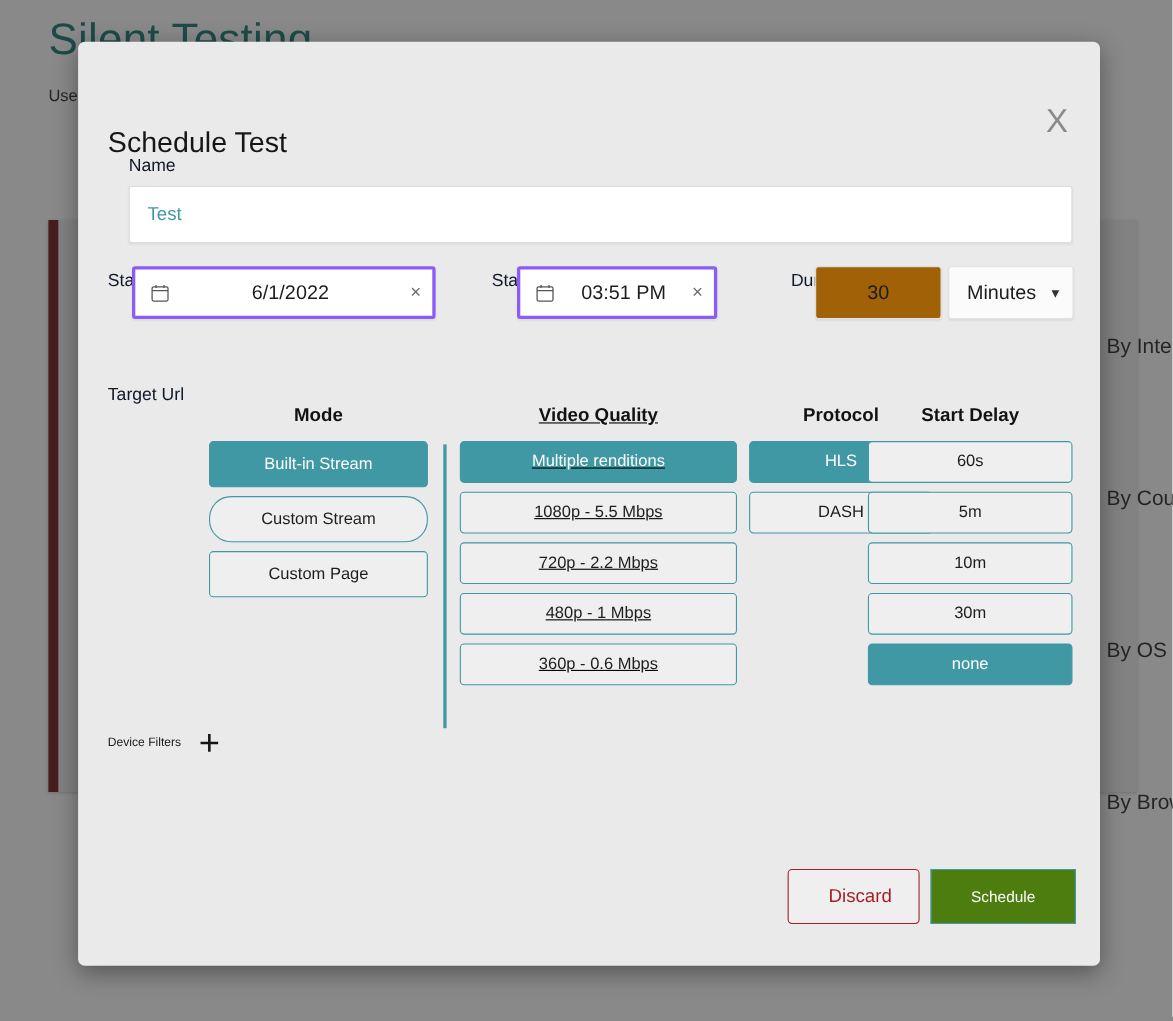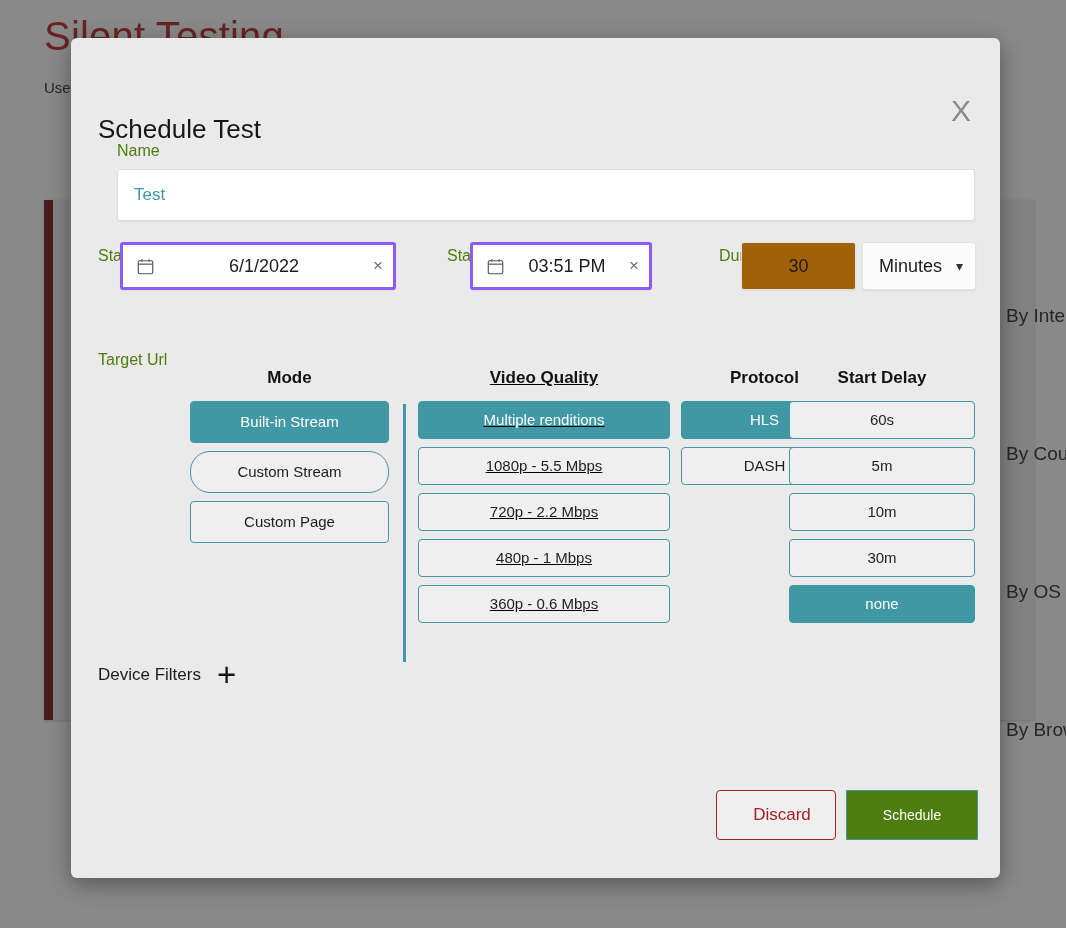--- a/index.html
+++ b/index.html
@@ -10,21 +10,21 @@
   }
   body { position: relative; background: #ffffff; }
 
   
   #bg-page {
     position: absolute; inset: 0;
     background: #ffffff;
   }
   #bg-title {
     position: absolute; left: 44px; top: 14px;
-    font-size: 40px; color: #b91c1c; font-weight: 400;
+    font-size: 40px; color: #0f766e; font-weight: 400;
     letter-spacing: .2px; white-space: nowrap;
   }
   #bg-subtitle {
     position: absolute; left: 44px; top: 79px;
     font-size: 15px; color: #232323; white-space: nowrap;
   }
   #bg-card {
     position: absolute; left: 44px; top: 200px;
     width: 990px; height: 520px;
     background: #f0f0f0;
@@ -63,21 +63,21 @@
     background: transparent; border: none;
     font-family: "Liberation Sans", sans-serif;
   }
   #modal-title {
     position: absolute; left: 27px; top: 76px;
     font-size: 26px; color: #161616; font-weight: 400;
   }
 
   .field-label {
     position: absolute;
-    font-size: 16px; color: #4d7c0f;
+    font-size: 16px; color: #0f172a;
   }
 
   
   #name-input {
     position: absolute; left: 46px; top: 131px;
     width: 858px; height: 52px;
     background: #ffffff;
     border: 1px solid #dcdcdc;
     border-radius: 3px;
     font-size: 17px; color: #3f98a4;
@@ -166,21 +166,21 @@
     left: 332px; top: 36px;
     width: 3px; height: 258px;
     background: #3f98a4;
   }
 
   
   #device-filters {
     position: absolute; left: 27px; top: 620px;
     display: flex; align-items: center; gap: 16px;
   }
-  #device-filters .df-label { font-size: 17px; color: #1b1b1b; }
+  #device-filters .df-label { font-size: 11px; color: #1b1b1b; }
   #df-add {
     font-size: 33px; color: #151515; line-height: 1; cursor: pointer;
     font-weight: 300; user-select: none;
     background: none; border: none; padding: 0;
     font-family: "Liberation Sans", sans-serif;
   }
 
   
   #btn-discard {
     position: absolute; left: 645px; top: 752px;

